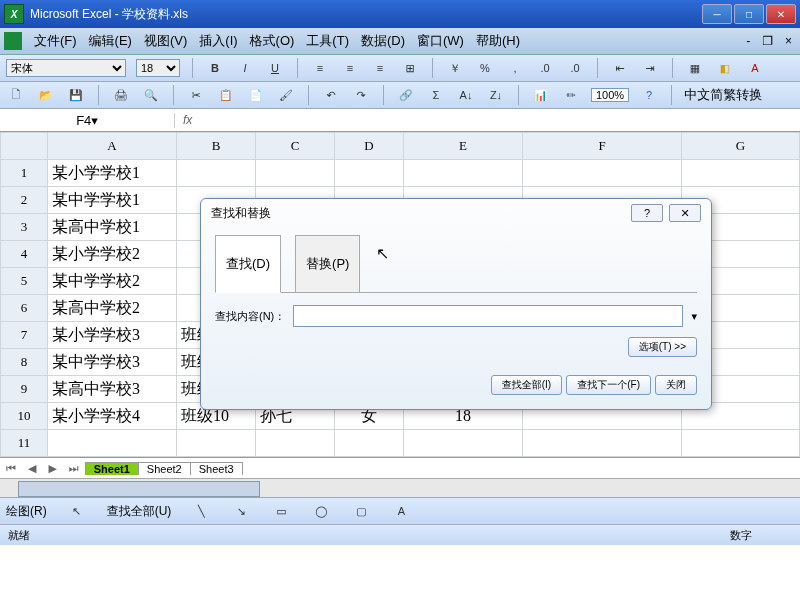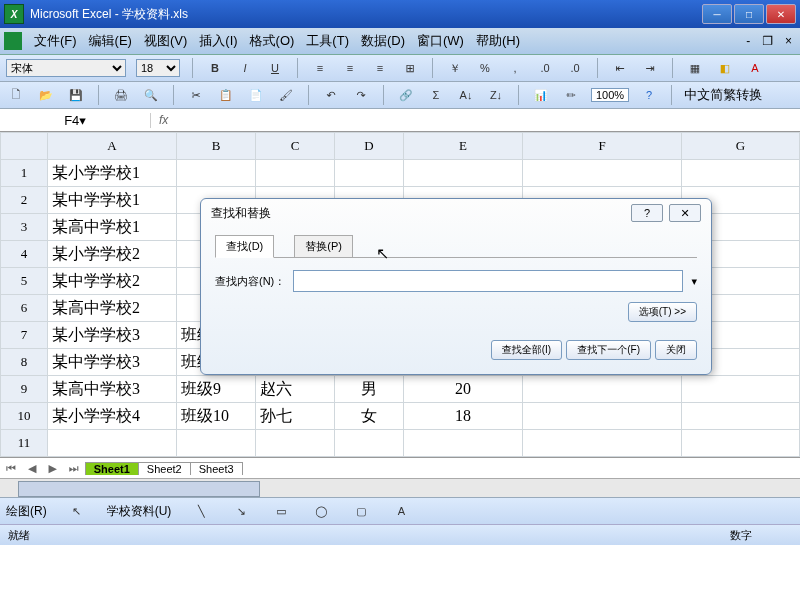--- a/index.html
+++ b/index.html
@@ -12,21 +12,21 @@
 .menubar .xicon2{width:18px;height:18px;background:#1a8a3a;margin-right:6px}
 .menubar span{padding:2px 6px;font-size:13px}
 .mbtns{margin-left:auto;display:flex;gap:4px;font-size:12px}
 .mbtns div{padding:0 4px}
 .toolbar{height:26px;background:linear-gradient(#dceafc,#c5d9f4);border-bottom:1px solid #9ab;display:flex;align-items:center;padding:0 6px;gap:10px;overflow:hidden}
 .toolbar select,.toolbar input{font-size:11px;height:18px;border:1px solid #7a9cc0}
 .tbtn{width:20px;height:20px;display:inline-flex;align-items:center;justify-content:center;font-size:11px;color:#333}
 .tbtn.b{font-weight:bold}.tbtn.i{font-style:italic}.tbtn.u{text-decoration:underline}
 .sep{width:1px;height:20px;background:#9ab;margin:0 2px}
 .namebox{height:22px;background:#fff;border-bottom:1px solid #999;display:flex;align-items:center}
-.namebox .nb{width:150px;border-right:1px solid #ccc;padding:0 0;font-size:13px;display:flex;align-items:flex-end;justify-content:center}
+.namebox .nb{width:150px;border-right:1px solid #ccc;padding:0 12px;font-size:13px;display:flex;align-items:flex-end;justify-content:center}
 .namebox .fx{padding:0 8px;font-style:italic;color:#666}
 .grid{position:relative;background:#fff}
 table{border-collapse:collapse;width:100%}
 th,td{border:1px solid #d0d7dc;font-size:16px;font-family:SimSun;padding:0 4px;height:26px}
 th{background:#e8eef6;font-weight:normal;font-size:13px;text-align:center}
 th.rh{width:38px;font-size:13px}
 td{text-align:left}
 td.c{text-align:center}
 .sheettabs{height:20px;background:#fff;border-top:1px solid #999;display:flex;align-items:center;font-size:11px}
 .sheettabs .nav{padding:0 6px;color:#666}
@@ -36,21 +36,21 @@
 .scrollbar .thumb{position:absolute;left:18px;top:2px;height:14px;width:240px;background:#c8d4e8;border:1px solid #89a}
 .statusbar2{height:26px;background:linear-gradient(#dceafc,#c5d9f4);border-top:1px solid #9ab;display:flex;align-items:center;padding:0 6px;gap:20px;font-size:12px;overflow:hidden}
 .statusbar{height:20px;background:linear-gradient(#dceafc,#c5d9f4);display:flex;align-items:center;padding:0 8px;font-size:11px;border-top:1px solid #aac}
 .statusbar .r{margin-left:auto;padding-right:40px}
 .dialog{position:absolute;left:200px;top:198px;width:510px;background:linear-gradient(#fdfdfd,#e8f0f8);border:1px solid #6a8ab0;box-shadow:2px 2px 8px rgba(0,0,0,0.3);border-radius:6px}
 .dialog .dtitle{height:28px;display:flex;align-items:center;padding:0 10px;font-size:12px}
 .dialog .dtitle .r{margin-left:auto;display:flex;gap:6px}
 .dialog .dtitle .r div{width:30px;height:16px;border:1px solid #89a;border-radius:2px;display:flex;align-items:center;justify-content:center;font-size:11px;background:#f0f4fa}
 .dialog .dbody{padding:8px 14px 14px}
 .dtabs{display:flex;border-bottom:1px solid #aaa;margin-bottom:12px}
-.dtabs .dtab{padding:3px 10px;border:1px solid #aaa;border-bottom:none;background:#f0f0f0;font-size:11px;margin-right:20px}
+.dtabs .dtab{padding:19px 10px;border:1px solid #aaa;border-bottom:none;background:#f0f0f0;font-size:13px;margin-right:14px}
 .dtabs .dtab.active{background:#fff;border-bottom:1px solid #fff;margin-bottom:-1px}
 .drow{display:flex;align-items:center;gap:8px;margin-bottom:10px;font-size:11px}
 .drow input{flex:1;height:18px;border:1px solid #7a9cc0}
 .dbtns{display:flex;justify-content:flex-end;gap:4px;margin-top:18px}
 .dbtns button,.drow button{font-size:10px;padding:2px 10px;border:1px solid #7a9cc0;background:linear-gradient(#fff,#e0e8f4);border-radius:3px}
 .cursor{position:absolute;left:376px;top:244px;font-size:16px;color:#000;pointer-events:none}
 .zoom{background:#fff;border:1px solid #7a9cc0;padding:0 4px;font-size:11px}
 </style>
 </head>
 <body>
@@ -282,21 +282,21 @@
   <div class="tab">Sheet2</div>
   <div class="tab">Sheet3</div>
 </div>
 <div class="scrollbar">
     <div class="thumb"></div>
   </div>
 
 <div class="statusbar2">
   <span>绘图(R)</span>
   <div class="tbtn">↖</div>
-  <span>学校资料(U)</span>
+  <span>查找全部(U)</span>
   <div class="tbtn">╲</div>
   <div class="tbtn">↘</div>
   <div class="tbtn">▭</div>
   <div class="tbtn">◯</div>
   <div class="tbtn">▢</div>
   <div class="tbtn">A</div>
 </div>
 
 <div class="statusbar">
   <span>就绪</span>

